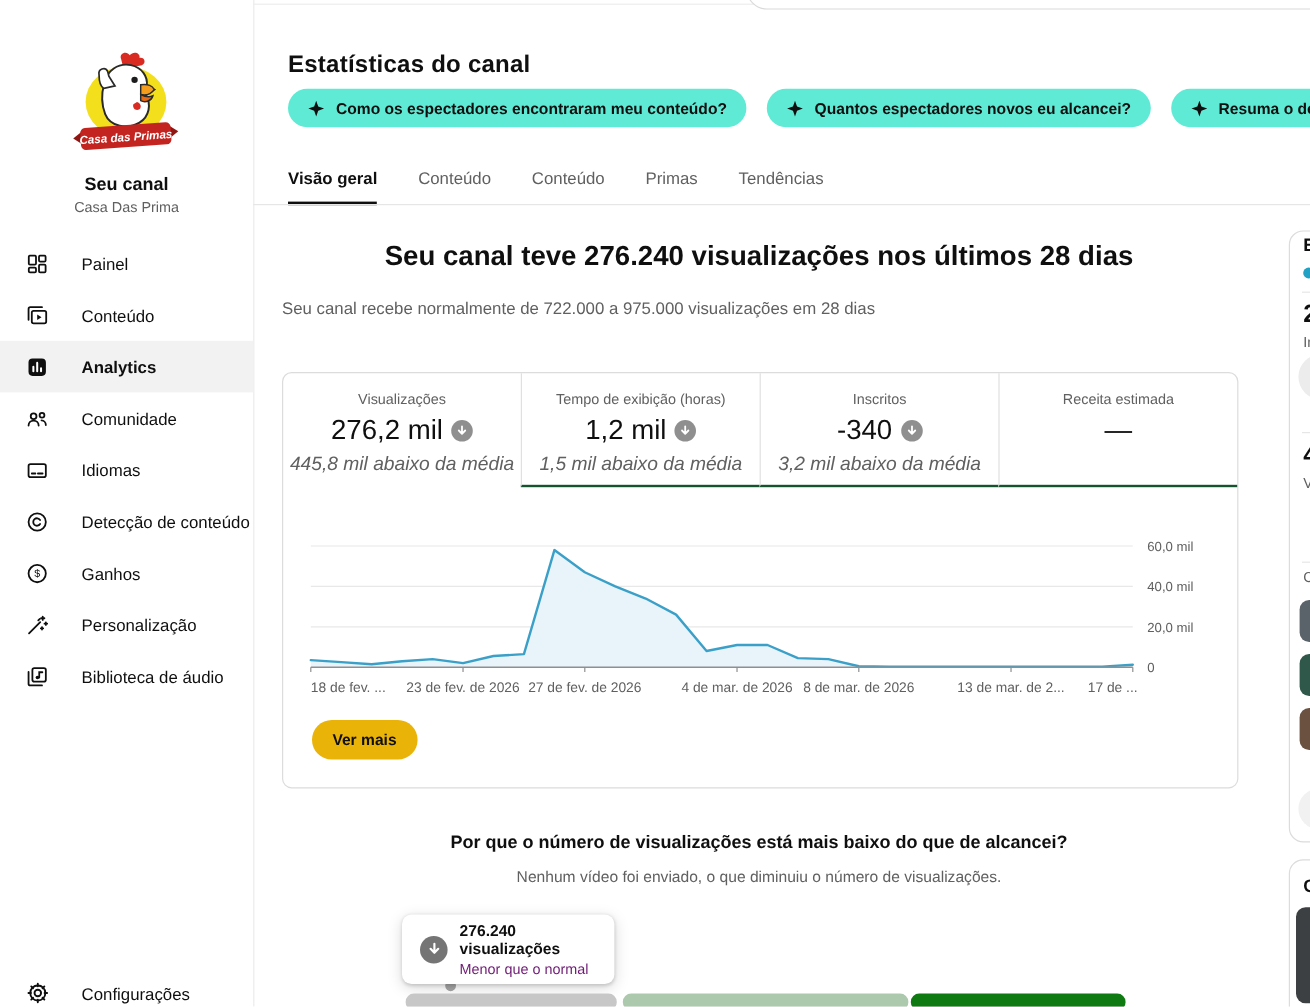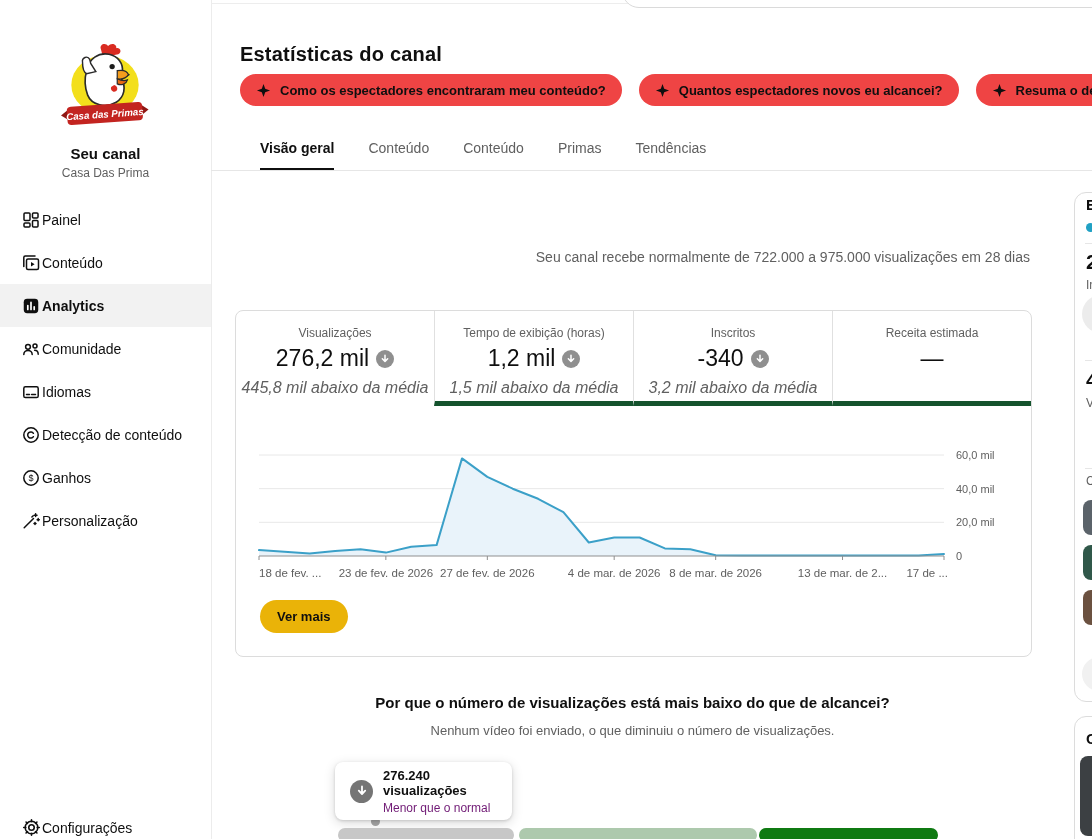--- a/index.html
+++ b/index.html
@@ -4,44 +4,44 @@
 <style>
   html,body{margin:0;padding:0;background:#fff;}
   .stage{position:relative;width:1092px;height:839px;background:#fff;overflow:hidden;
          font-family:"Liberation Sans",sans-serif;color:#0f0f0f;}
   
   .sidebar{position:absolute;left:0;top:0;width:211px;height:839px;border-right:1px solid #ececec;background:#fff;}
   .avatar{position:absolute;left:56px;top:40px;width:98px;height:100px;}
   .channel-name{position:absolute;left:0;top:145px;width:211px;text-align:center;font-size:15px;font-weight:700;}
   .channel-handle{position:absolute;left:0;top:166px;width:211px;text-align:center;font-size:12px;color:#606060;}
   .menu{position:absolute;left:0;top:198px;width:211px;}
-  .menu-item{height:43px;display:flex;align-items:center;padding-left:20px;font-size:14px;cursor:pointer;}
+  .menu-item{height:43px;display:flex;align-items:center;padding-left:20px;gap:26px;font-size:14px;cursor:pointer;}
   .menu-item.active{background:#f2f2f2;font-weight:700;}
   .menu-item .mi{width:22px;height:22px;flex:0 0 22px;display:flex;align-items:center;justify-content:center;}
   .menu-footer{position:absolute;left:0;top:806px;width:211px;}
   
   .hairline{position:absolute;left:211px;top:3px;right:0;height:1px;background:#ededed;}
   .top-pill{position:absolute;left:622px;top:-27px;width:600px;height:33px;border:1px solid #dadada;border-radius:17px;background:#fff;}
   .page-title{position:absolute;left:240px;top:30px;font-size:20px;font-weight:700;letter-spacing:.2px;}
   .chips{position:absolute;left:240px;top:74px;display:flex;gap:17px;white-space:nowrap;}
-  .chip{display:flex;align-items:center;gap:9px;height:32px;padding:0 16px;background:#ef4444;border-radius:17px;
+  .chip{display:flex;align-items:center;gap:9px;height:32px;padding:0 16px;background:#5eead4;border-radius:17px;
         font-size:13px;font-weight:700;cursor:pointer;}
   .chip svg{flex:0 0 auto;}
-  .tabs{position:absolute;left:240px;top:134px;display:flex;gap:34px;height:37px;margin-left:20px;}
+  .tabs{position:absolute;left:240px;top:134px;display:flex;gap:34px;height:37px;}
   .tab{font-size:14px;color:#606060;display:flex;align-items:flex-start;padding-top:6px;position:relative;cursor:pointer;}
   .tab.active{color:#0f0f0f;font-weight:700;}
   .tab.active:after{content:"";position:absolute;left:0;right:0;bottom:0;height:3px;background:#0f0f0f;}
   .tabs-line{position:absolute;left:211px;top:170px;right:0;height:1px;background:#e6e6e6;}
   
   .headline{position:absolute;left:235px;top:200px;width:795px;text-align:center;font-size:23px;font-weight:700;}
-  .subline{position:absolute;left:235px;top:249px;width:795px;text-align:right;font-size:14px;color:#606060;}
+  .subline{position:absolute;left:235px;top:249px;width:795px;text-align:left;font-size:14px;color:#606060;}
   
   .card{position:absolute;left:235px;top:310px;width:795px;height:345px;border:1px solid #dcdcdc;border-radius:8px;background:#fff;}
   .metric-row{display:flex;height:95px;}
-  .metric{flex:1;text-align:center;padding-top:15px;cursor:pointer;border-bottom:5px solid #14532d;}
+  .metric{flex:1;text-align:center;padding-top:15px;cursor:pointer;border-bottom:2px solid #14532d;}
   .metric.selected{border-bottom:none;}
   .metric + .metric{border-left:1px solid #e0e0e0;}
   .metric-label{font-size:12px;color:#606060;}
   .metric-value{margin-top:5px;font-size:23px;display:flex;justify-content:center;align-items:center;gap:7px;}
   .arrow-badge{width:18px;height:18px;border-radius:50%;background:#8f8f8f;display:inline-flex;align-items:center;justify-content:center;}
   .metric-note{margin-top:7px;font-size:16px;font-style:italic;color:#606060;}
   .chart-wrap{position:absolute;left:0;top:120px;width:795px;height:160px;}
   .see-more{position:absolute;left:24px;top:289px;height:33px;padding:0 17px;border-radius:17px;background:#eab308;
             border:none;font-size:13px;font-weight:700;font-family:inherit;color:#0f0f0f;cursor:pointer;}
   
@@ -161,20 +161,31 @@
       </div>
       <div class="menu-item">
         <span class="mi">
           <svg width="20" height="20" viewBox="0 0 20 20" fill="none" stroke="#0f0f0f" stroke-width="1.5" stroke-linecap="round">
             <path d="M3.2 16.8l9.3-9.3M10.9 6l1.3-1.3"></path>
             <path d="M14.6 2.8v2.8M13.2 4.2H16M17.2 7.6v2.2M16.1 8.7h2.2M14 11.6v2M13 12.6h2"></path>
           </svg>
           </span>
         <span>Personalização</span>
       </div>
+      <div class="menu-item">
+        <span class="mi">
+          <svg width="20" height="20" viewBox="0 0 20 20" fill="none" stroke="#0f0f0f" stroke-width="1.5" stroke-linecap="round">
+            <rect x="6" y="2.8" width="11.2" height="11.2" rx="1.6"></rect>
+            <path d="M2.8 6v9.7a1.5 1.5 0 0 0 1.5 1.5H14"></path>
+            <circle cx="10.2" cy="10.6" r="1.5" fill="#0f0f0f" stroke="none"></circle>
+            <path d="M11.7 10.6V6.2h2.6"></path>
+          </svg>
+          </span>
+        <span>Biblioteca de áudio</span>
+      </div>
     </nav>
 
     <div class="menu-footer">
       <div class="menu-item">
         <span class="mi">
           <svg width="21" height="21" viewBox="0 0 20 20" fill="none" stroke="#0f0f0f" stroke-width="1.5" stroke-linecap="round">
             <circle cx="10" cy="10" r="2.6"></circle>
             <circle cx="10" cy="10" r="6"></circle>
             <path d="M10 2.6v2M10 15.4v2M2.6 10h2M15.4 10h2M4.8 4.8l1.4 1.4M13.8 13.8l1.4 1.4M15.2 4.8l-1.4 1.4M6.2 13.8l-1.4 1.4"></path>
           </svg>
@@ -212,20 +223,21 @@
 
   <div class="tabs">
     <div class="tab active">Visão geral</div>
     <div class="tab">Conteúdo</div>
     <div class="tab">Conteúdo</div>
     <div class="tab">Primas</div>
     <div class="tab">Tendências</div>
   </div>
   <div class="tabs-line"></div>
 
+  <div class="headline">Seu canal teve 276.240 visualizações nos últimos 28 dias</div>
   <div class="subline">Seu canal recebe normalmente de 722.000 a 975.000 visualizações em 28 dias</div>
 
   <div class="card">
     <div class="metric-row">
       <div class="metric selected">
         <div class="metric-label">Visualizações</div>
         <div class="metric-value">
             <span>276,2 mil</span>
           <span class="arrow-badge">
             <svg width="10" height="10" viewBox="0 0 12 12">

